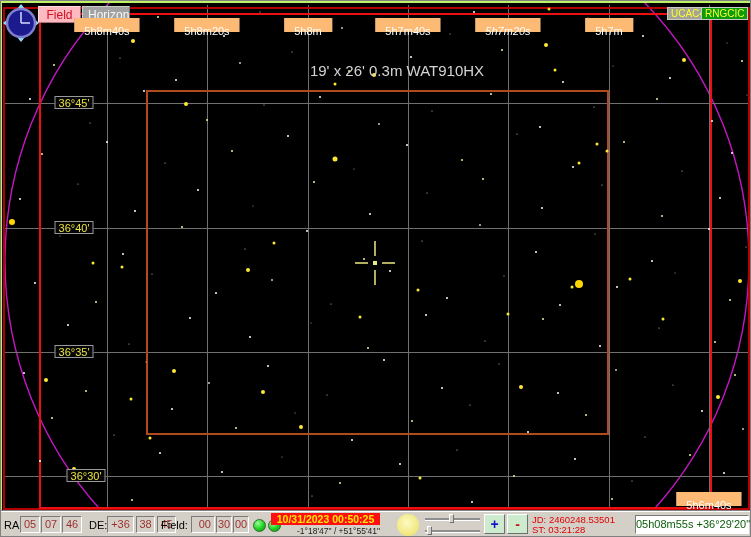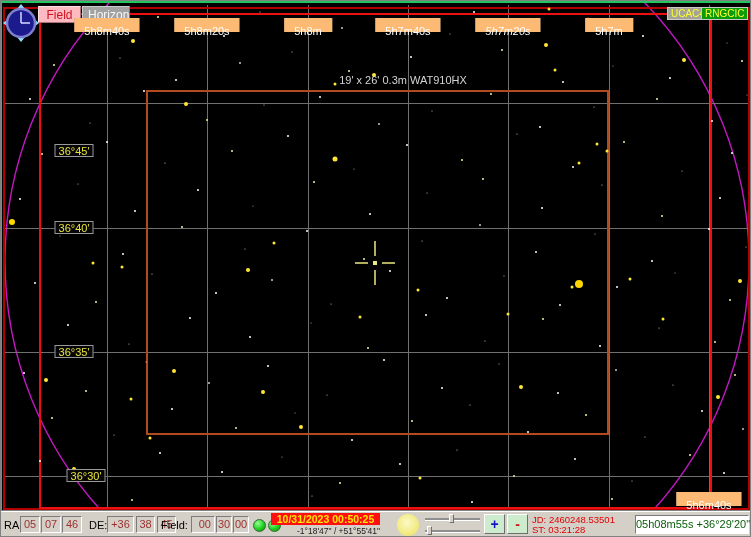--- a/index.html
+++ b/index.html
@@ -1,19 +1,19 @@
 <!DOCTYPE html>
 <html><head>
 <meta charset="utf-8">
 <style>
   html,body{margin:0;padding:0;background:#000;}
   *{box-sizing:border-box;}
   .window{
     position:relative;width:751px;height:537px;overflow:hidden;
-    background:#22c55e;border:1px solid #808080;
+    background:#bef264;border:1px solid #808080;
     font-family:"Liberation Sans", sans-serif;
   }
   .chart{position:absolute;left:1px;top:2px;width:749px;height:507px;background:#000;overflow:hidden;}
   .chart svg{position:absolute;left:0;top:0;}
   .compass{position:absolute;left:0;top:0;width:40px;height:40px;}
   .tab{
     position:absolute;height:17px;line-height:16px;text-align:center;
     font-size:12px;padding:0 5px;border:1px solid #c9c9c9;
   }
   .tab-field{left:36px;top:3px;width:43px;background:#ffb9c0;color:#cf1020;border-color:#ffe0e4 #b07078 #b07078 #ffe0e4;}
@@ -28,22 +28,22 @@
     position:absolute;transform:translateX(-50%);height:13px;line-height:12px;
     font-size:11px;padding:0 3px;background:#8f8f8f;color:#ffffff;
     border:7px solid #fdba74;white-space:nowrap;
   }
   .dec-badge{
     position:absolute;transform:translateX(-50%);height:13px;line-height:12px;
     font-size:11px;padding:0 3px;background:rgba(5,5,5,0.9);color:#e8e33e;
     border:1px solid #9a9a9a;white-space:nowrap;
   }
   .fov-label{
-    position:absolute;left:395px;top:71px;transform:translateX(-50%);
-    font-size:11px;color:#d4d4d4;white-space:nowrap;margin-left:6px;
+    position:absolute;left:395px;top:59px;transform:translateX(-50%);
+    font-size:15px;color:#d4d4d4;white-space:nowrap;
   }
   .statusbar{
     position:absolute;left:0;top:509px;width:751px;height:28px;
     background:#d4d0c8;border-top:1px solid #828282;
     box-shadow:inset 0 1px 0 #ffffff;font-size:11px;color:#000;
   }
   .sb-label{position:absolute;top:8px;}
   .sb-box{
     position:absolute;top:5px;height:17px;line-height:15px;text-align:center;
     background:#d4d0c8;color:#9c3030;
@@ -316,21 +316,21 @@
     <div class="fov-label">19' x 26'  0.3m WAT910HX</div>
 
     <div id="grid-labels">
         <div class="ra-badge" style="left: 105px; top: 15px;">5h8m40s</div>
         <div class="ra-badge" style="left: 205px; top: 15px;">5h8m20s</div>
         <div class="ra-badge" style="left: 306px; top: 15px;">5h8m</div>
         <div class="ra-badge" style="left: 406px; top: 15px;">5h7m40s</div>
         <div class="ra-badge" style="left: 506px; top: 15px; font-style: italic;">5h7m20s</div>
         <div class="ra-badge" style="left: 607px; top: 15px;">5h7m</div>
         <div class="ra-badge" style="left: 707px; top: 489px;">5h6m40s</div>
-        <div class="dec-badge" style="left: 72px; top: 93px; margin-top: 48px;">36°45'</div>
+        <div class="dec-badge" style="left: 72px; top: 93px;">36°45'</div>
         <div class="dec-badge" style="left: 72px; top: 218px;">36°40'</div>
         <div class="dec-badge" style="left: 72px; top: 342px;">36°35'</div>
         <div class="dec-badge" style="left: 84px; top: 466px;">36°30'</div>
       </div>
   </div>
 
   <div class="statusbar">
     <span class="sb-label" style="left:3px">RA:</span>
     <span class="sb-box" style="left:19px;width:20px">05</span>
     <span class="sb-box" style="left:40px;width:20px">07</span>

